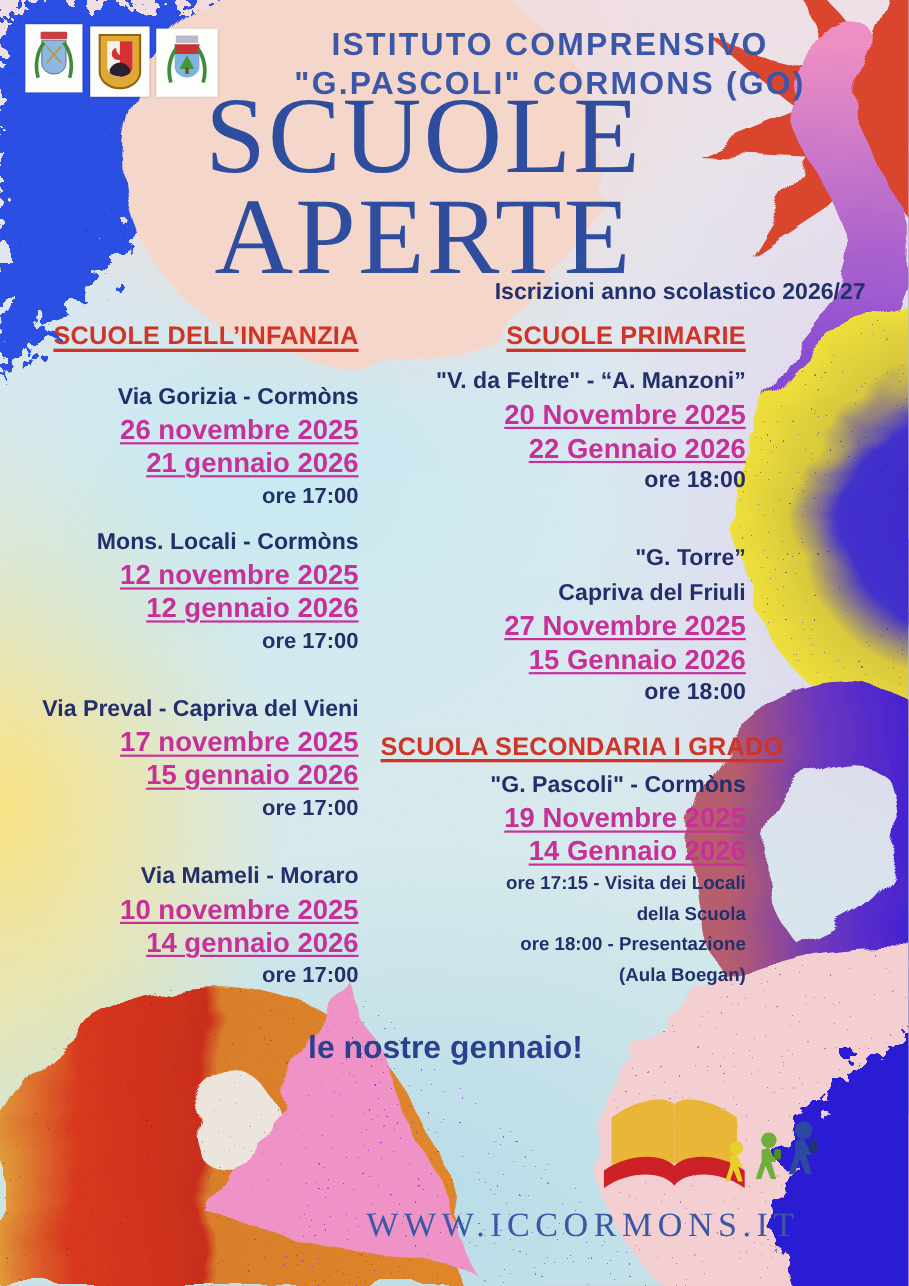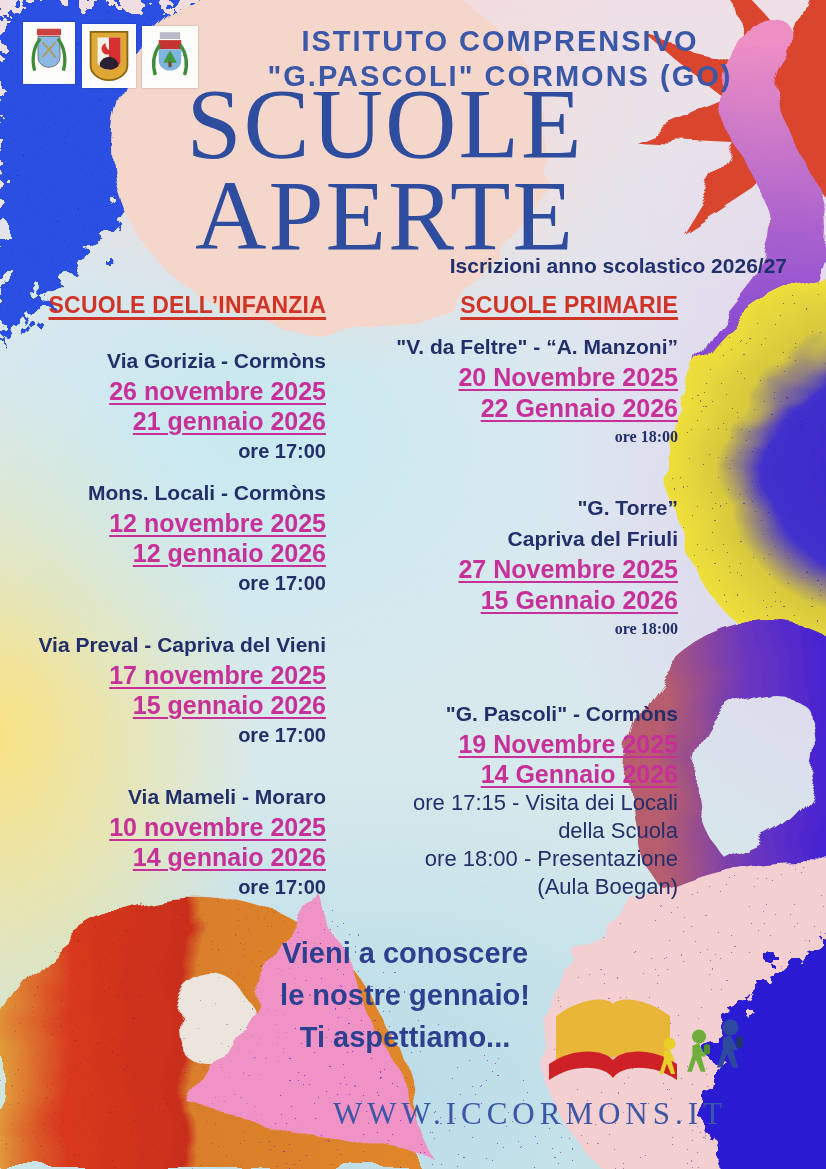--- a/index.html
+++ b/index.html
@@ -24,22 +24,22 @@
         letter-spacing:2px;color:#2e4d9e;}
   .subtitle{position:absolute;left:345px;top:254px;width:442px;text-align:right;z-index:3;
         font-weight:700;font-size:21px;color:#22306e;}
   .col{position:absolute;text-align:right;z-index:3;}
   .sec-head{font-weight:700;font-size:23px;color:#d03426;letter-spacing:.2px;white-space:nowrap;
         text-decoration:underline;text-decoration-thickness:2.5px;text-underline-offset:4px;}
   .name{font-weight:700;font-size:21px;color:#232f6b;white-space:nowrap;}
   .date{font-weight:700;font-size:25px;color:#c73099;white-space:nowrap;
         text-decoration:underline;text-decoration-thickness:2px;text-underline-offset:3px;}
   .time{font-weight:700;font-size:20px;color:#232f6b;}
-  .time-sm{font-weight:700;font-size:16px;color:#232f6b;font-family:Liberation Serif, serif;}
-  .info{font-weight:400;font-size:22px;color:#232f6b;white-space:nowrap;}
+  .time-sm{font-weight:700;font-size:21px;color:#232f6b;}
+  .info{font-weight:700;font-size:17px;color:#232f6b;white-space:nowrap;}
   .block{position:absolute;left:0;width:100%;line-height:30px;}
   .invite{position:absolute;left:240px;top:932px;width:330px;text-align:center;z-index:3;
         font-weight:700;font-size:29px;line-height:42px;color:#2d3f8f;}
   .website{position:absolute;left:250px;top:1096px;width:560px;text-align:center;z-index:3;
         font-family:"Liberation Serif",serif;font-size:31px;letter-spacing:5px;color:#3c57a6;}
 </style>
 </head>
 <body>
 
 <div class="poster">
@@ -228,33 +228,32 @@
     </div>
 
     <div class="block" style="top:492px;line-height:31px;">
       <div class="name">"G. Torre”</div>
       <div class="name">Capriva del Friuli</div>
       <div class="date">27 Novembre 2025</div>
       <div class="date">15 Gennaio 2026</div>
       <div class="time-sm" style="line-height:26px;">ore 18:00</div>
     </div>
 
+    <div class="block sec-head" style="top:663px;">SCUOLA SECONDARIA I GRADO</div>
 
     <div class="block" style="top:699px;line-height:30px;">
       <div class="name">"G. Pascoli" - Cormòns</div>
       <div class="date">19 Novembre 2025</div>
       <div class="date">14 Gennaio 2026</div>
       <div class="info" style="line-height:28px;">ore 17:15 - Visita dei Locali</div>
       <div class="info" style="line-height:28px;">della Scuola</div>
       <div class="info" style="line-height:28px;">ore 18:00 - Presentazione</div>
       <div class="info" style="line-height:28px;">(Aula Boegan)</div>
     </div>
   </div>
 
   <div class="invite">
-    <div>Vieni a conoscere</div>
     <div>le nostre gennaio!</div>
-    <div>Ti aspettiamo...</div>
   </div>
 
   <div class="website">WWW.ICCORMONS.IT</div>
 
 </div>
 
 </body></html>

